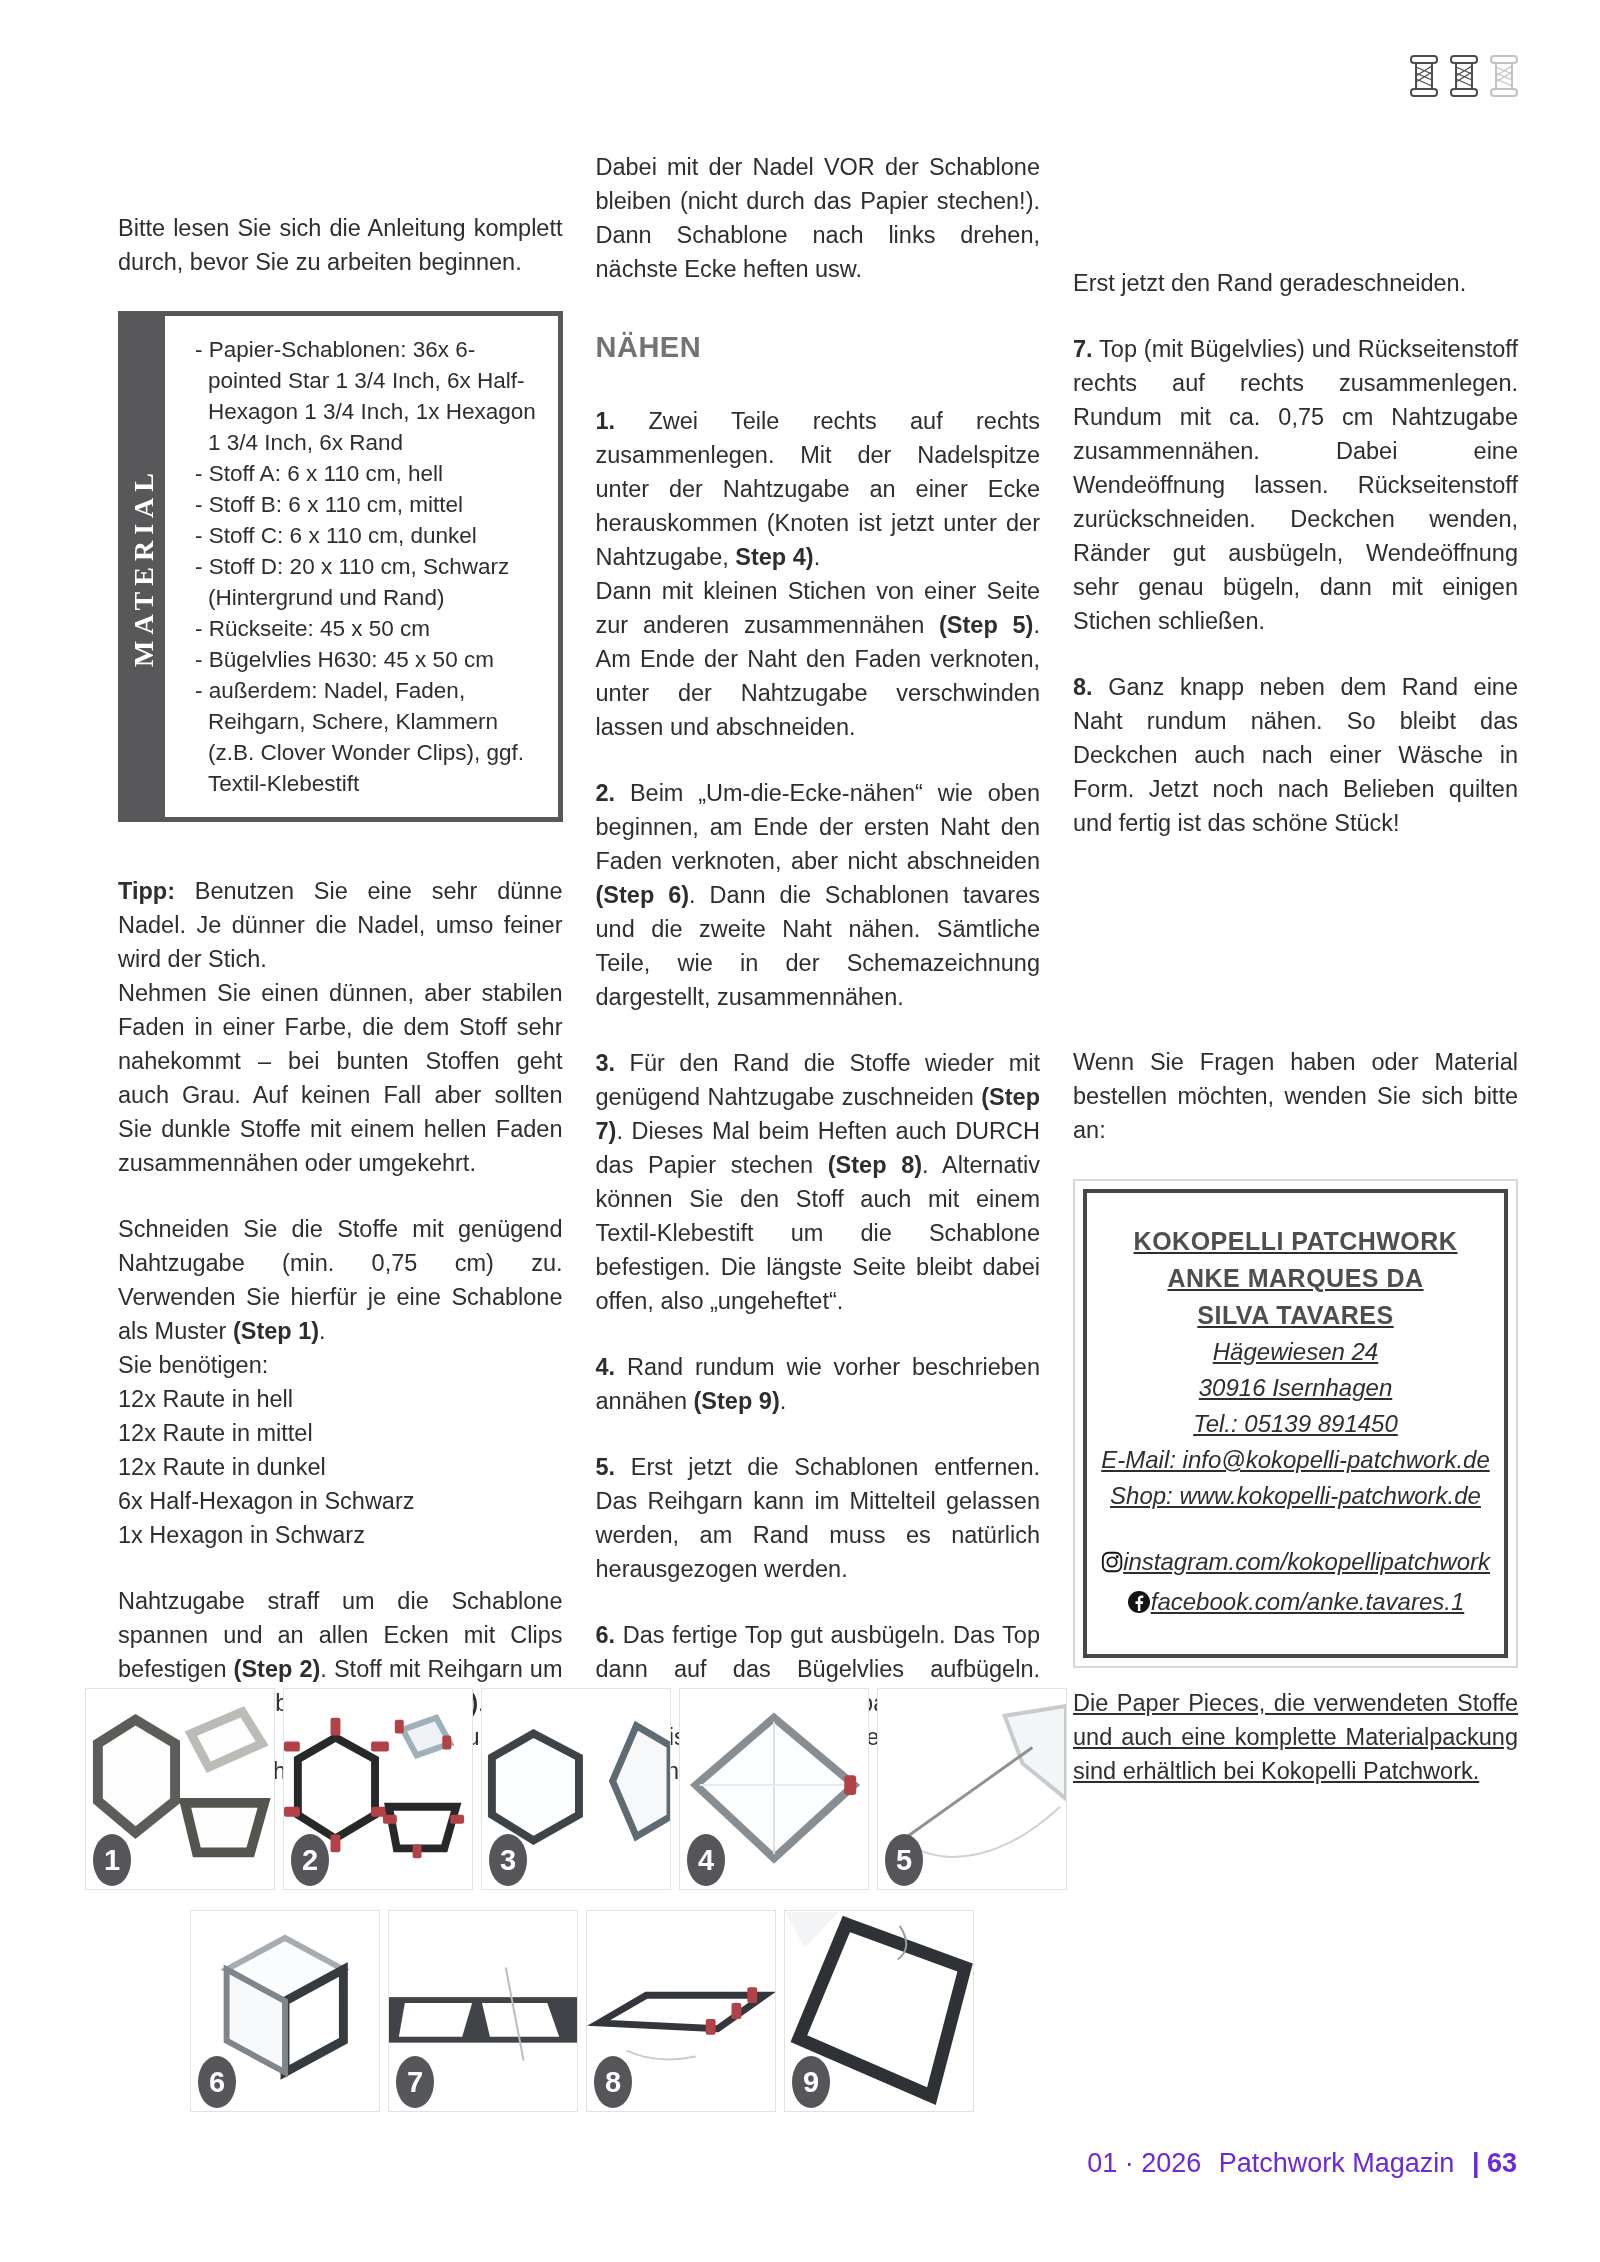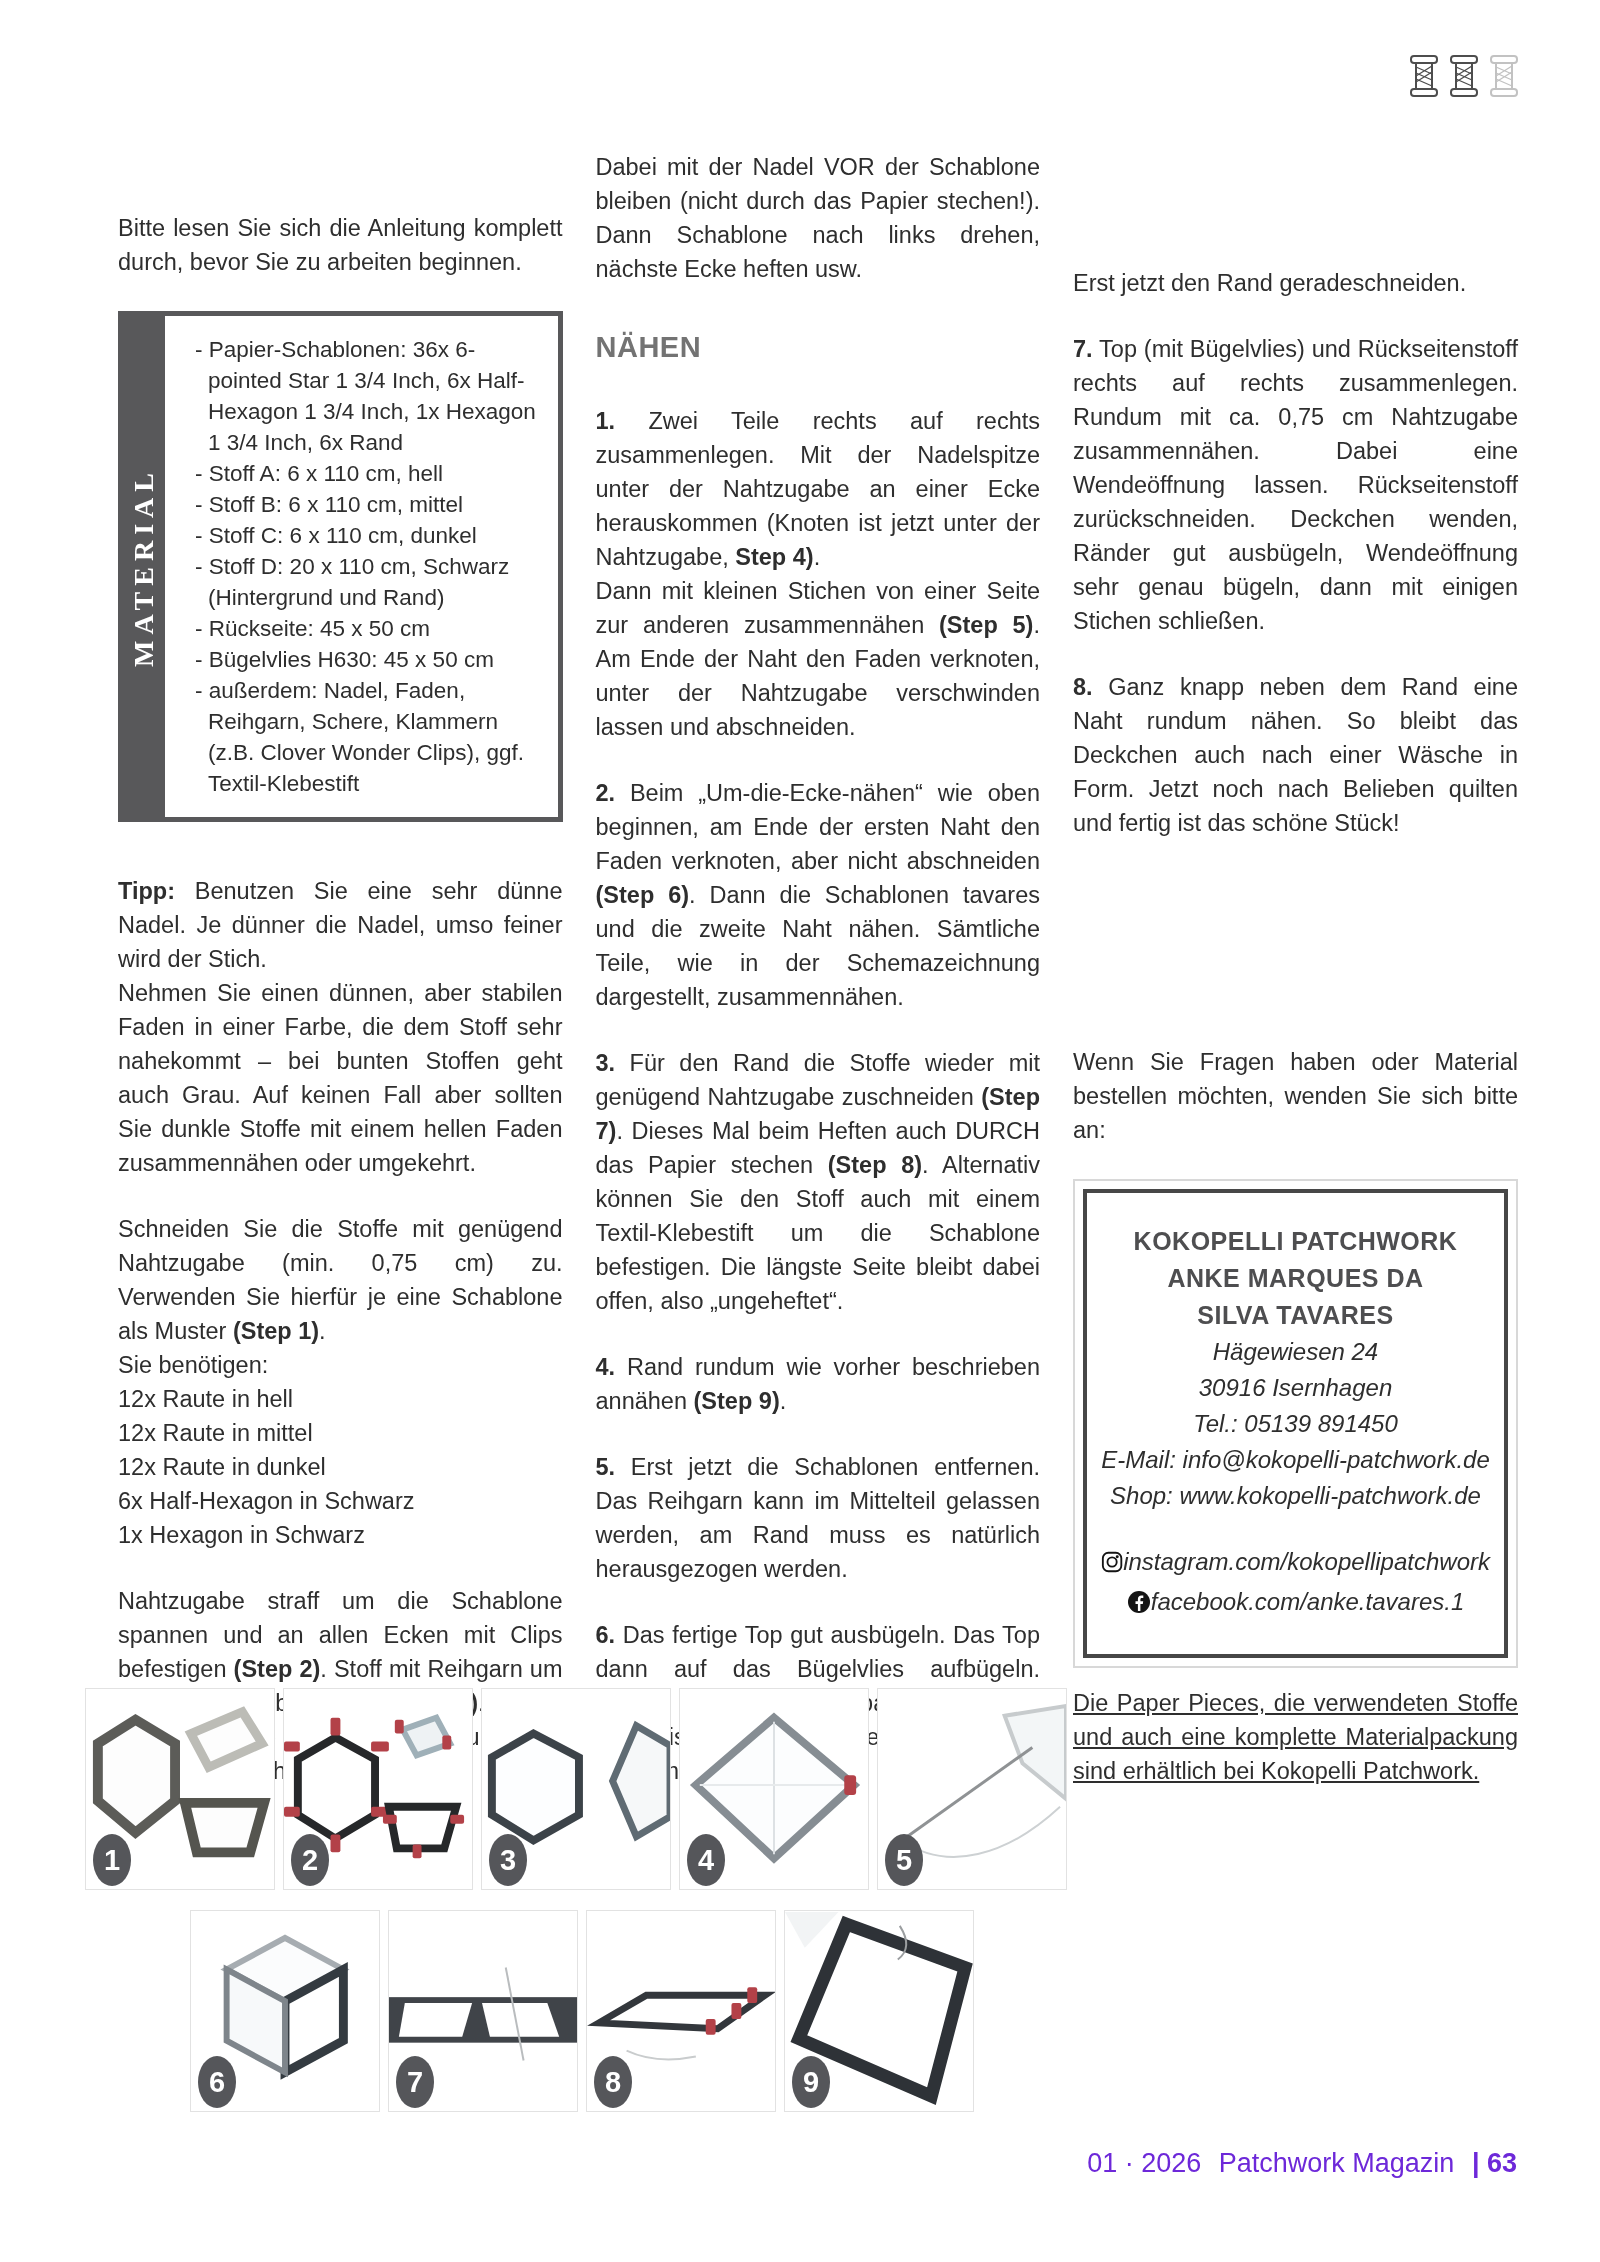--- a/index.html
+++ b/index.html
@@ -22,21 +22,21 @@
   .mat-band{position:relative;width:42px;background:#58585a;flex:none;}
   .mat-band span{position:absolute;left:50%;top:50%;transform:translate(-50%,-50%) rotate(-90deg);
                  white-space:nowrap;color:#ffffff;font-family:"Liberation Serif",serif;
                  font-weight:bold;font-size:28px;letter-spacing:6px;}
   .mat-content{flex:1;padding:18px 12px 18px 16px;font-size:22.5px;line-height:31px;text-align:left;}
   .mat-item{padding-left:27px;text-indent:-13px;}
 
   
   .contact-intro{margin-top:205px;}
   .contact-outer{border:2px solid #d8d8d8;padding:8px;margin:20px 0 0 0;background:#fff;}
-  .contact-inner{border:4px solid #474747;padding:30px 14px 32px 14px;text-align:center;}
+  .contact-inner{border:4px solid #474747;padding:30px 14px 32px 14px;text-align:center;text-decoration:underline;}
   .contact-name{font-weight:bold;font-size:25px;line-height:37px;color:#4e4e50;letter-spacing:.5px;}
   .contact-addr{font-style:italic;font-size:24px;line-height:36px;}
   .social{margin-top:28px;}
   .social-line{font-style:italic;font-size:24px;line-height:40px;display:flex;
                align-items:center;justify-content:center;}
   .outro{margin-top:18px;text-decoration:underline;}
 
   
   .photos{position:absolute;display:flex;gap:8px;}
   .row1{left:85px;top:1688px;}

